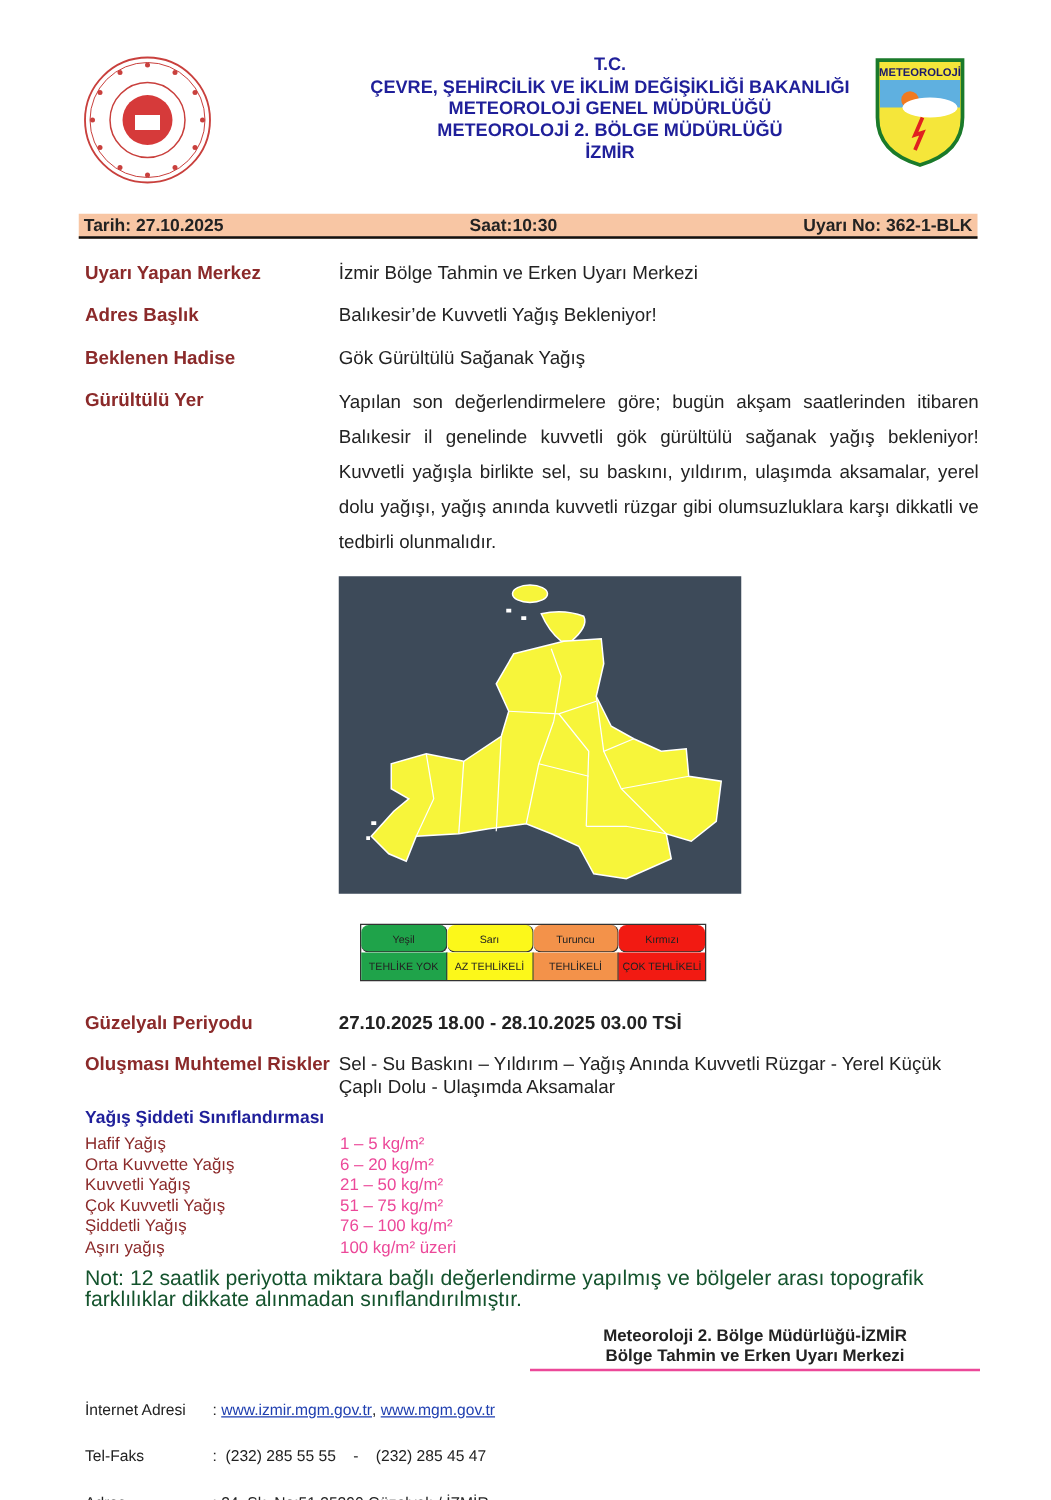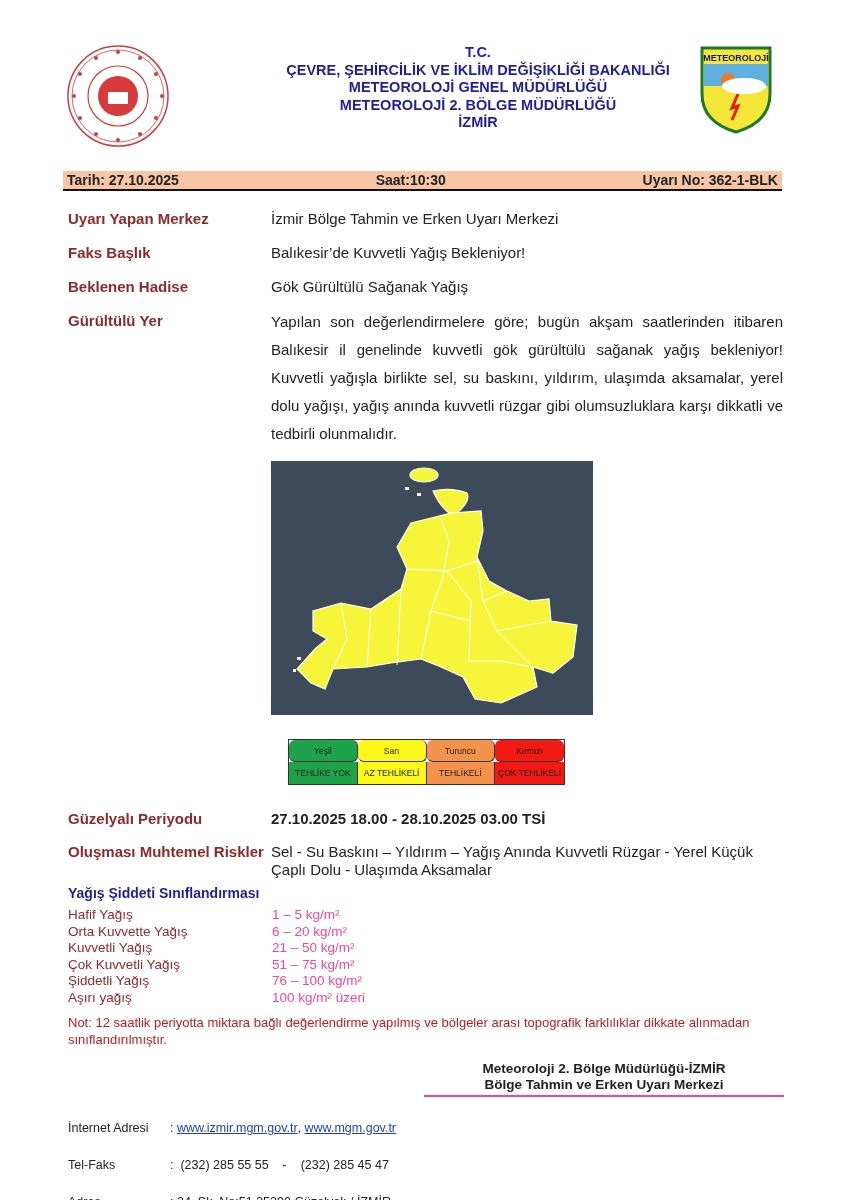--- a/index.html
+++ b/index.html
@@ -3,21 +3,21 @@
 <meta charset="utf-8">
 <style>
   html, body { margin: 0; padding: 0; background: #ffffff; }
   body { width: 841px; height: 1200px; position: relative; overflow: hidden;
          font-family: "Liberation Sans", sans-serif; color: #222; }
   .abs { position: absolute; }
 
   
   .logo-left { left: 66px; top: 44px; width: 104px; height: 104px; }
   .logo-right { left: 698px; top: 44px; width: 76px; height: 90px; }
-  .header-text { left: 248px; top: 44px; width: 460px; text-align: center;
+  .header-text { left: 258px; top: 44px; width: 460px; text-align: center;
                  font-weight: bold; color: #1f1f9a; font-size: 14.5px; line-height: 17.5px; font-family: "Liberation Sans", sans-serif; }
   .header-text div { white-space: nowrap; }
 
   
   .info-bar { left: 63px; top: 171px; width: 719px; height: 20px; background: #f8c6a4;
               border-bottom: 2px solid #111; display: flex; justify-content: space-between;
               align-items: center; font-weight: bold; font-size: 14px; color: #222; padding: 0 4px; box-sizing: border-box; }
 
   
   .field-label { left: 68px; font-weight: bold; font-size: 15px; color: #8b2a2a; white-space: nowrap; }
@@ -41,21 +41,21 @@
   .val-value { left: 271px; top: 810px; font-weight: bold; font-size: 15px; color: #222; }
   .risk-label { left: 68px; top: 843px; font-weight: bold; font-size: 15px; color: #8b2a2a; white-space: nowrap; }
   .risk-value { left: 271px; top: 843px; width: 500px; font-size: 15px; color: #222; line-height: 18px; }
 
   .class-title { left: 68px; top: 885px; font-weight: bold; font-size: 14px; color: #1f1f9a; }
   .class-table { left: 68px; top: 907px; font-size: 13.5px; line-height: 16.5px; }
   .class-row { display: flex; }
   .class-row .cname { width: 204px; color: #8b2a2a; }
   .class-row .cval { color: #ec4899; }
 
-  .note { left: 68px; top: 1014px; width: 720px; font-size: 13px; line-height: 17px; color: #b91c1c; }
+  .note { left: 68px; top: 1014px; width: 720px; font-size: 17px; line-height: 17px; color: #14532d; }
 
   .signature { left: 424px; top: 1061px; width: 360px; text-align: center; font-weight: bold;
                font-size: 13.5px; line-height: 16px; color: #222; border-bottom: 2px solid #ec4899; padding-bottom: 2px; }
 
   .contact { left: 68px; top: 1100px; font-size: 12.5px; line-height: 17px; color: #222; }
   .contact-row { display: flex; margin-top: 20px; }
   .contact-row .clabel { width: 102px; }
   .contact-row a { color: #1f3fb0; text-decoration: underline; }
 </style>
 </head>
@@ -107,21 +107,21 @@
 
 <div class="abs info-bar">
   <span>Tarih: 27.10.2025</span>
   <span>Saat:10:30</span>
   <span>Uyarı No:  362-1-BLK</span>
 </div>
 
 <div class="abs field-label" style="top:210px">Uyarı Yapan Merkez</div>
 <div class="abs field-value" style="top:210px">İzmir Bölge Tahmin ve Erken Uyarı Merkezi</div>
 
-<div class="abs field-label" style="top:244px">Faks Başlık</div>
+<div class="abs field-label" style="top:244px">Adres Başlık</div>
 <div class="abs field-value" style="top:244px">Balıkesir’de Kuvvetli Yağış Bekleniyor!</div>
 
 <div class="abs field-label" style="top:278px">Beklenen Hadise</div>
 <div class="abs field-value" style="top:278px">Gök Gürültülü Sağanak Yağış</div>
 
 <div class="abs field-label" style="top:312px">Gürültülü Yer</div>
 <div class="abs desc">Yapılan son değerlendirmelere göre; bugün akşam saatlerinden itibaren Balıkesir il genelinde kuvvetli gök gürültülü sağanak yağış bekleniyor! Kuvvetli yağışla birlikte sel, su baskını, yıldırım, ulaşımda aksamalar, yerel dolu yağışı, yağış anında kuvvetli rüzgar gibi olumsuzluklara karşı dikkatli ve tedbirli olunmalıdır.</div>
 
 <div class="abs map">
   <svg width="322" height="254" viewBox="0 0 322 254">

